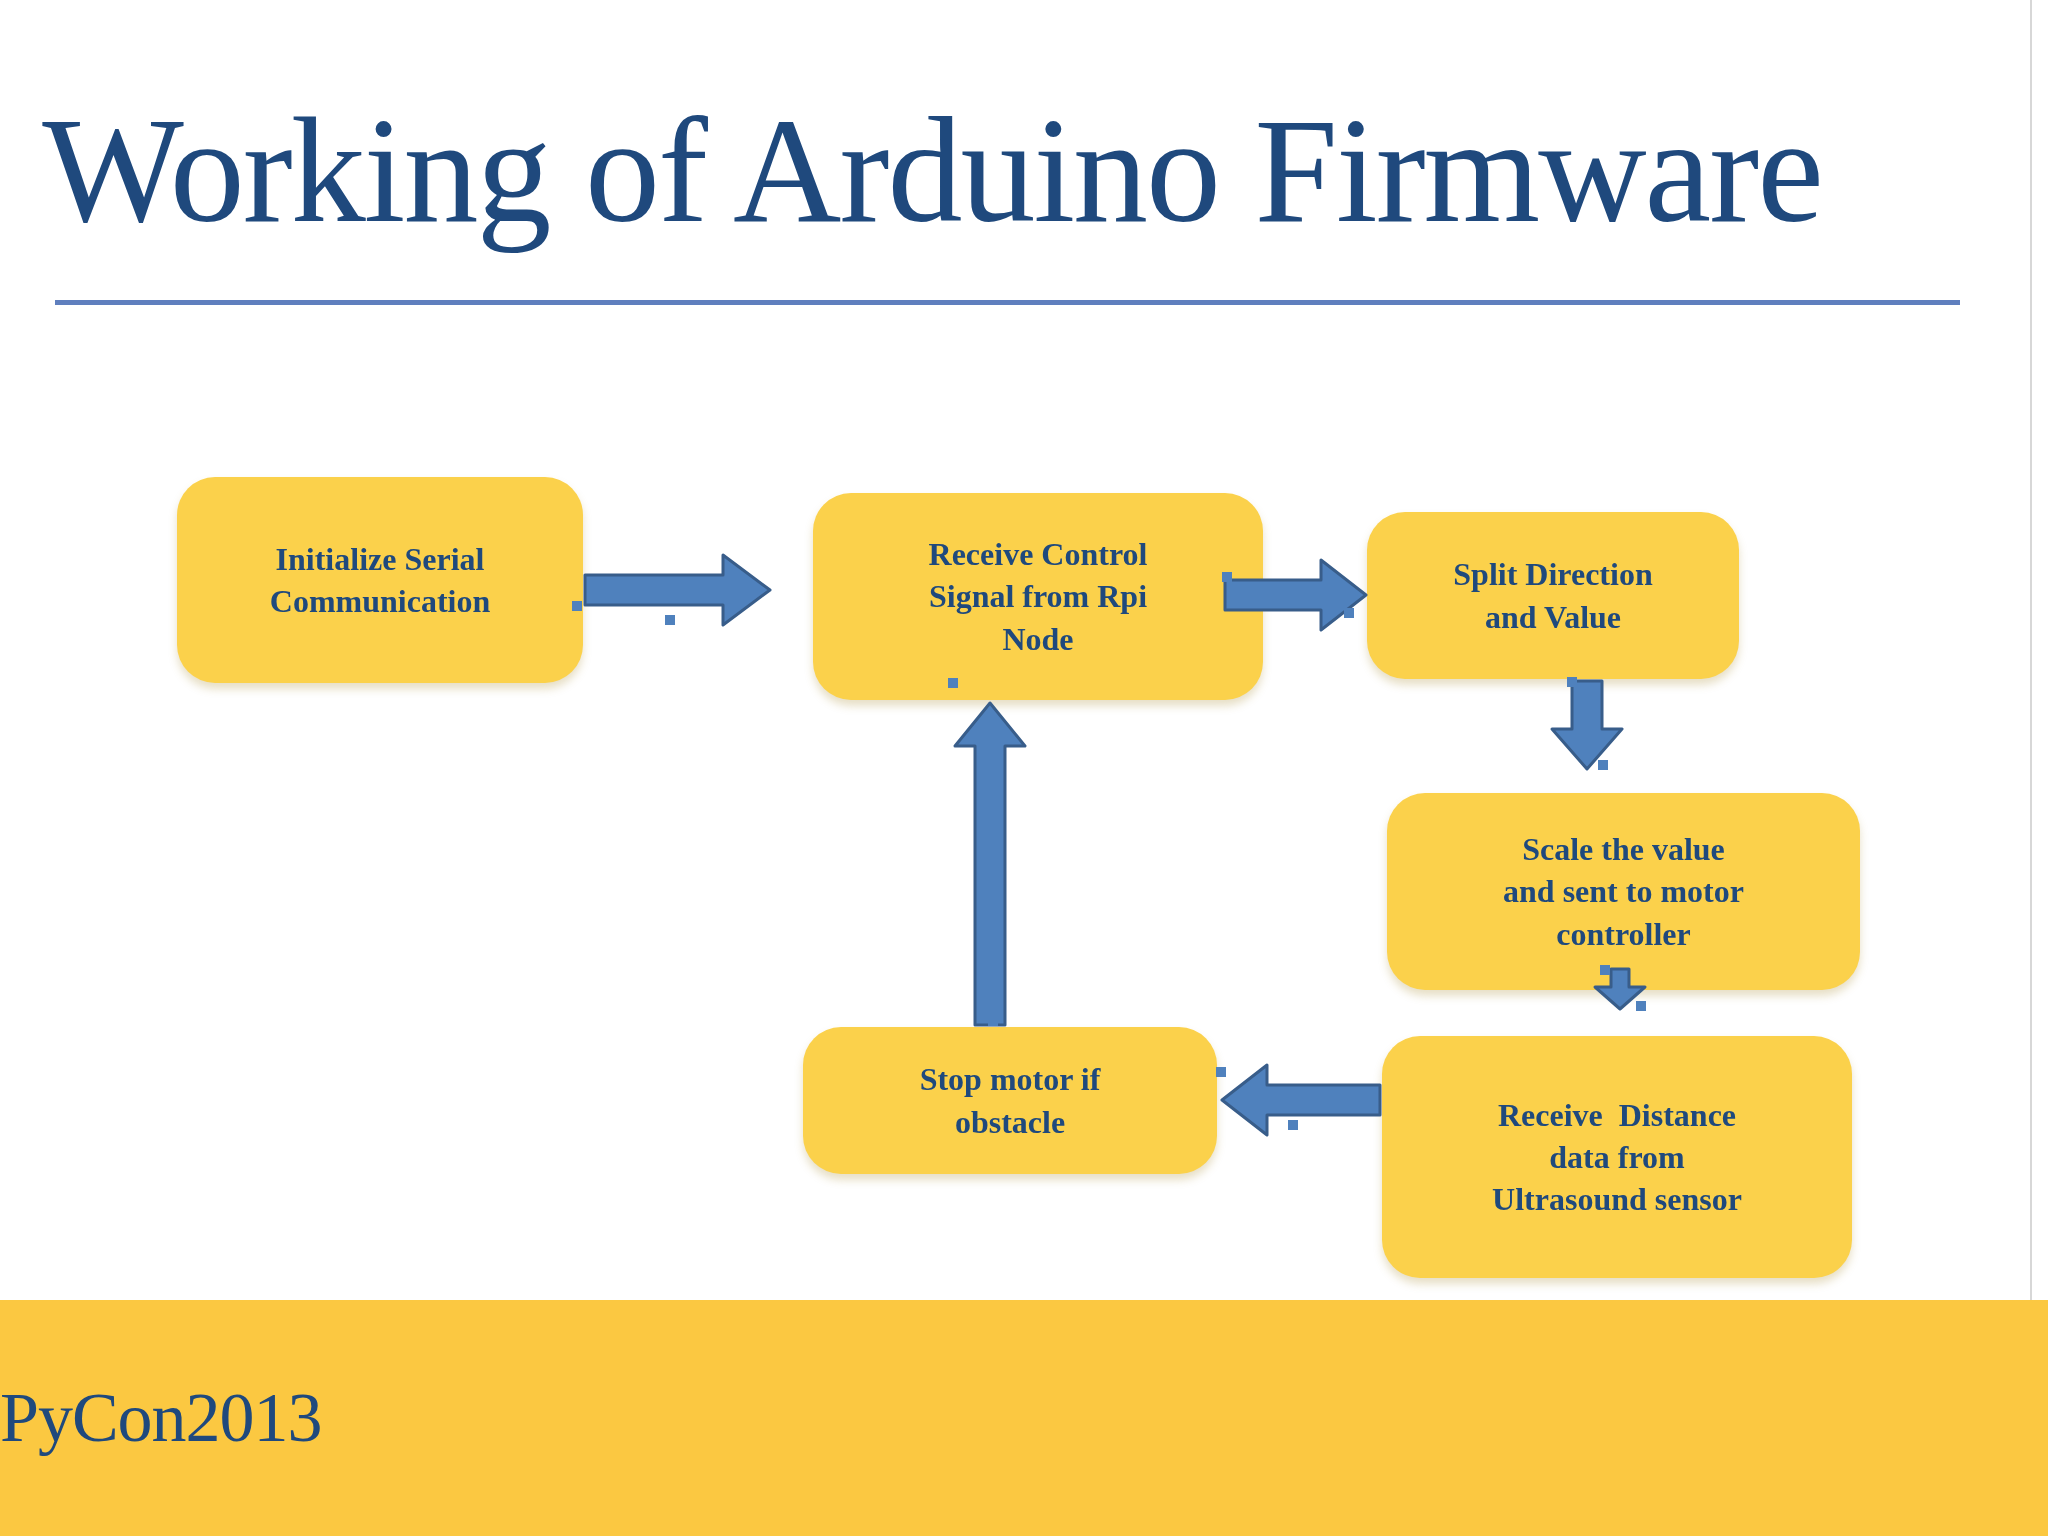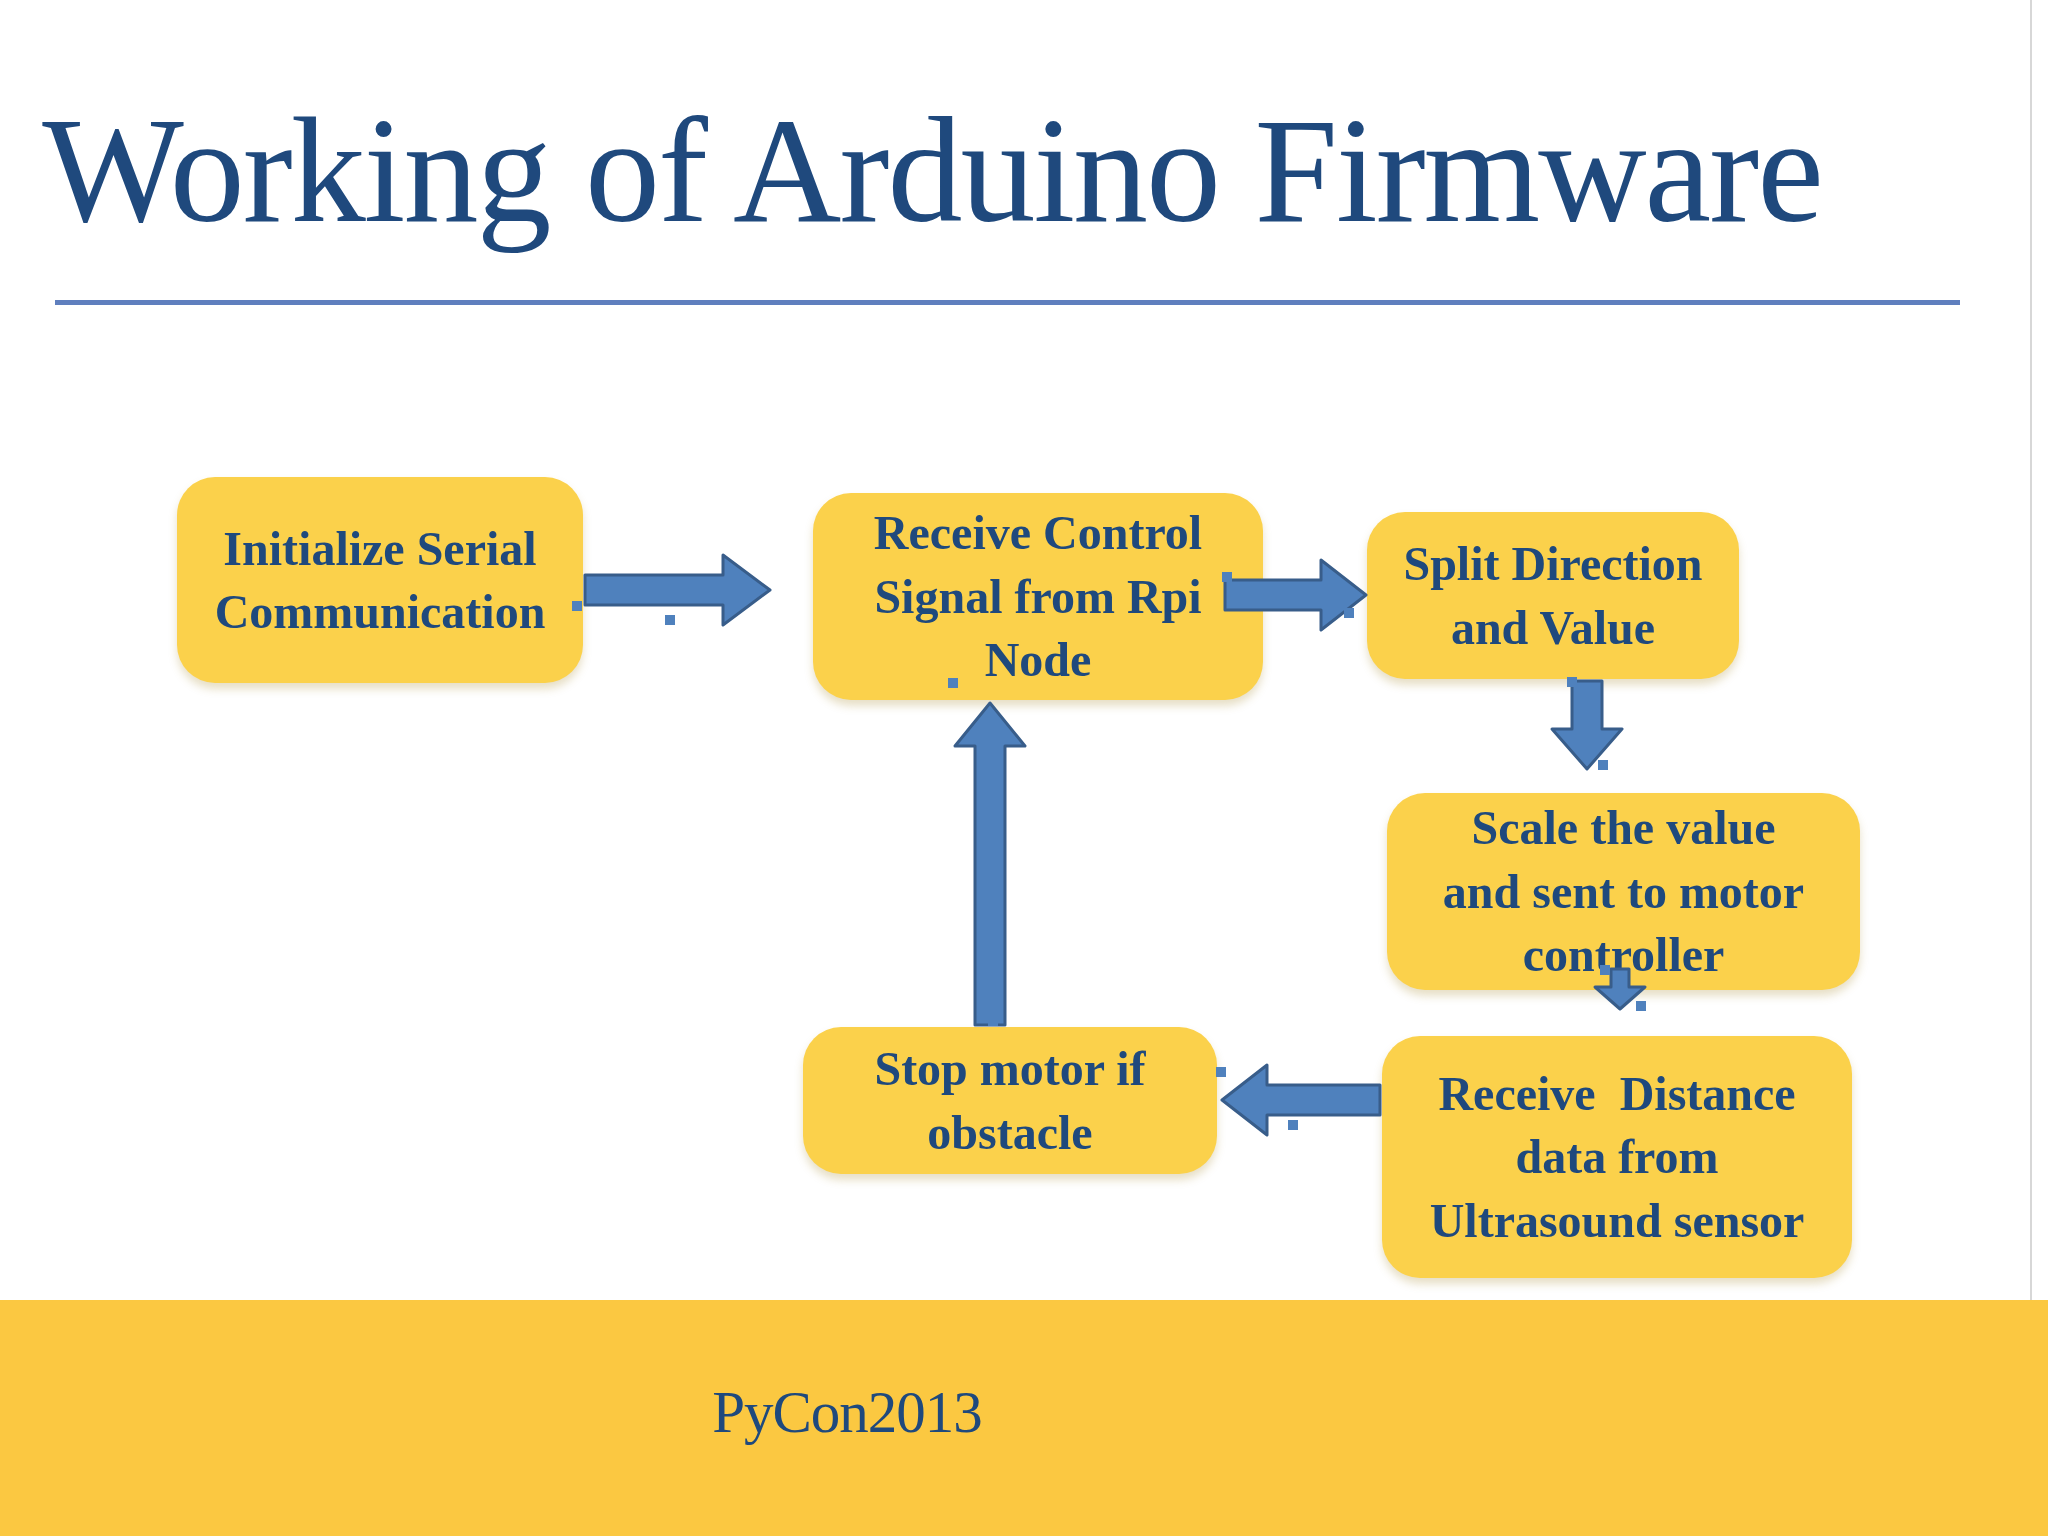--- a/index.html
+++ b/index.html
@@ -27,21 +27,21 @@
     background:#d7d7d7;
   }
   .node{
     position:absolute;
     background:var(--node-fill,#FBD14B);
     border-radius:38px;
     display:flex;align-items:center;justify-content:center;
     text-align:center;
     color:var(--node-text,#1F497D);
     font-weight:700;
-    font-size:48px;line-height:1.32;
+    font-size:32px;line-height:1.32;
     box-shadow:0 6px 8px rgba(170,140,50,.28);
   }
   .node span{white-space:pre-wrap;}
   #node-init{left:177px;top:477px;width:406px;height:206px;}
   #node-receive-control{left:773px;top:493px;width:450px;height:207px;margin-left:40px;}
   #node-split{left:1367px;top:512px;width:372px;height:167px;}
   #node-scale{left:1387px;top:793px;width:473px;height:197px;}
   #node-distance{left:1382px;top:1012px;width:470px;height:242px;margin-top:24px;}
   #node-stop{left:803px;top:1027px;width:414px;height:147px;}
   .arrow{position:absolute;}
@@ -54,22 +54,21 @@
   .dot{
     position:absolute;width:10px;height:10px;
     background:var(--arrow-fill,#4F81BD);
   }
   .footer{
     position:absolute;left:0;top:1300px;width:2048px;height:236px;
     background:var(--footer-fill,#FBC841);
   }
   .footer-text{
     position:absolute;left:0;top:78px;width:1694px;
-    text-align:center;
-    font-size:59px;letter-spacing:-1px;
+    font-size:70px;letter-spacing:-1px;
     color:var(--title-text,#1F497D);
   }
 </style>
 </head>
 <body>
 
 <div class="slide">
 
   <div class="title">Working of Arduino Firmware</div>
   <div class="title-rule"></div>

